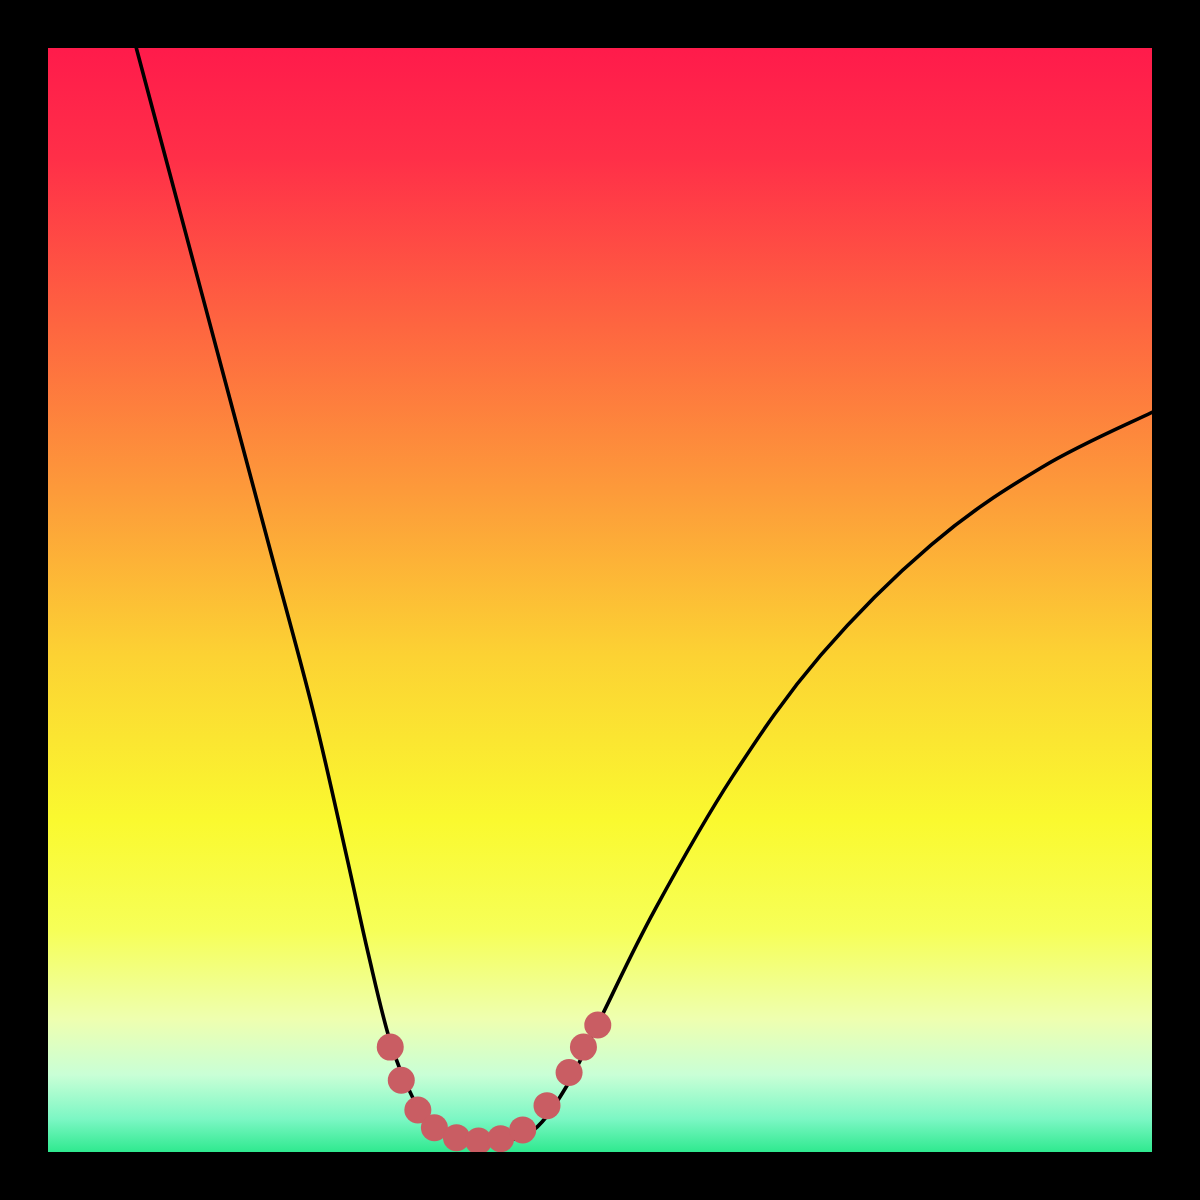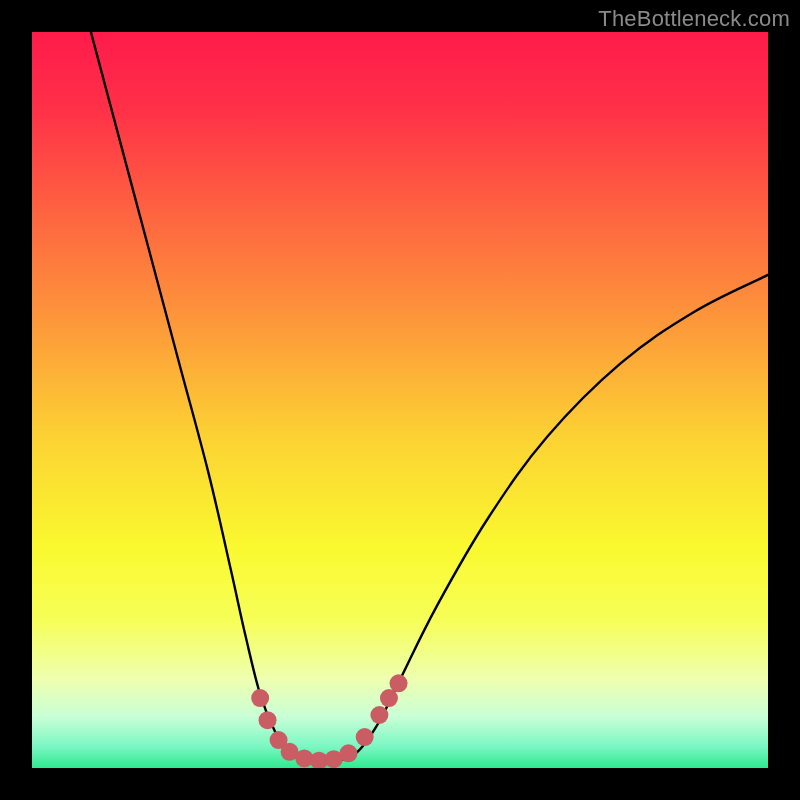--- a/index.html
+++ b/index.html
@@ -37,21 +37,20 @@
     letter-spacing: 0.2px;
     user-select: none;
   }
   svg { display: block; }
 </style>
 </head>
 <body>
 
 <div class="frame">
 
-  <div class="watermark">TheBottleneck.com</div>
 
   <div class="plot">
     <svg id="chart-svg" width="736" height="736" viewBox="0 0 736 736">
       <defs>
         <linearGradient id="bgGrad" x1="0" y1="0" x2="0" y2="1">
             <stop offset="0.0%" stop-color="#ff1b4b"></stop>
             <stop offset="10.0%" stop-color="#ff2f48"></stop>
             <stop offset="25.0%" stop-color="#fe6540"></stop>
             <stop offset="40.0%" stop-color="#fd9a3a"></stop>
             <stop offset="55.0%" stop-color="#fcd233"></stop>

